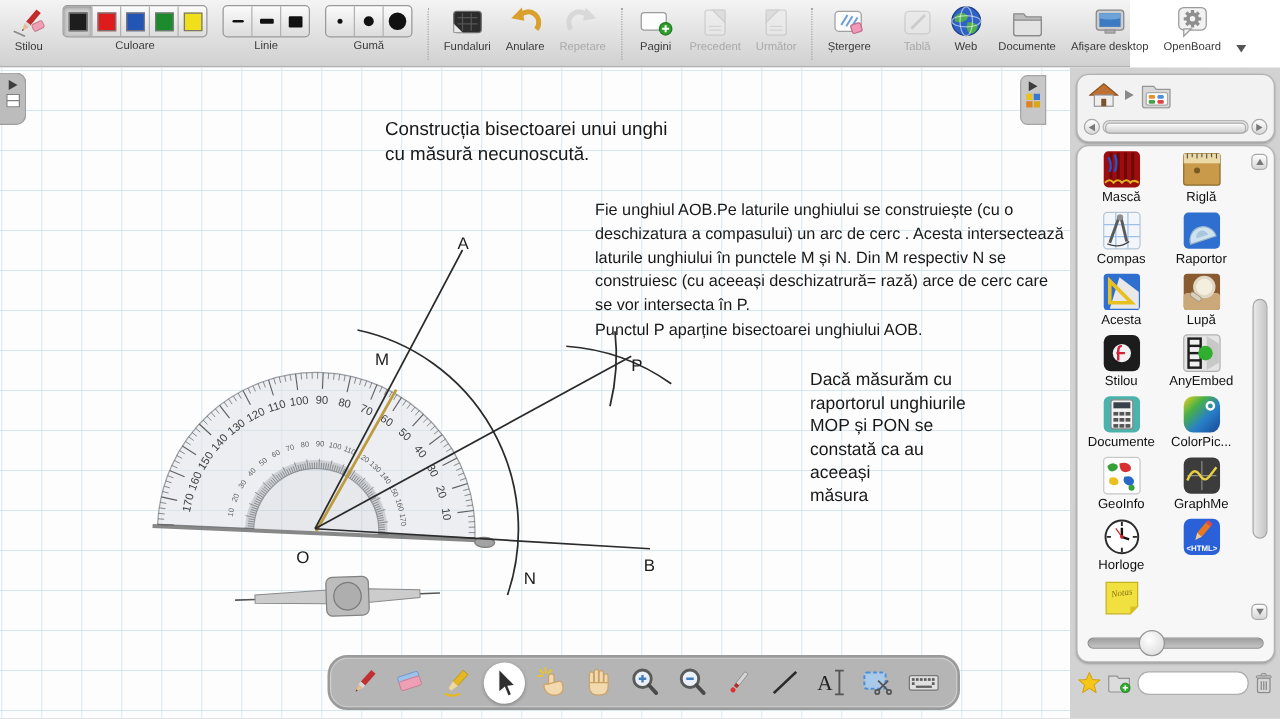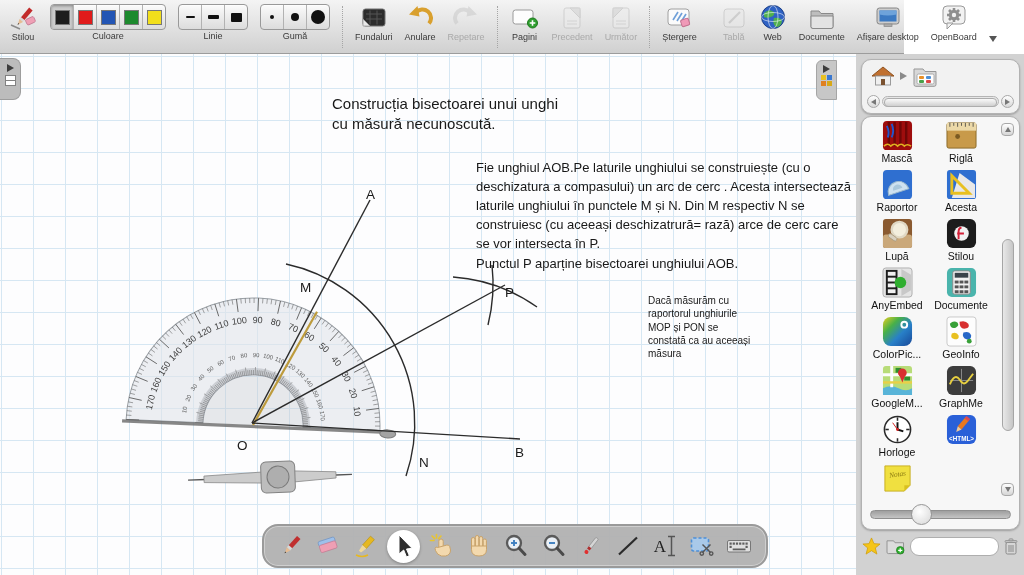--- a/index.html
+++ b/index.html
@@ -29,23 +29,23 @@
   .caret-down{width:0;height:0;border-top:6px solid #555;border-left:4px solid transparent;
     border-right:4px solid transparent;margin-top:32px;}
 
   
   .canvas{position:absolute;left:0;top:54px;width:1024px;height:521px;background-color:#fdfdfe;
     background-image:linear-gradient(to right,#d6e7f3 1px,transparent 1px),
                      linear-gradient(to bottom,#d6e7f3 1px,transparent 1px);
     background-size:32px 32px;background-position:1px 2px;}
   #board{position:absolute;left:0;top:54px;pointer-events:none;}
   .cv-text{position:absolute;color:#181818;white-space:pre-line;pointer-events:none;}
-  #cv-title{left:332px;top:94px;font-size:15px;line-height:1.32;}
+  #cv-title{left:308px;top:94px;font-size:15px;line-height:1.32;}
   #cv-para{left:463px;top:158px;width:400px;font-size:13px;line-height:1.47;margin-left:13px;}
-  #cv-note{left:648px;top:294px;width:140px;font-size:10px;line-height:1.33;}
+  #cv-note{left:648px;top:294px;width:140px;font-size:14px;line-height:1.33;}
 
   
   .left-tab{position:absolute;left:0;top:58px;width:21px;height:42px;background:#bcbcbc;
     border:1px solid #9d9d9d;border-left:none;border-radius:0 8px 8px 0;
     display:flex;flex-direction:column;align-items:center;gap:3px;padding-top:5px;box-sizing:border-box;}
   .lib-tab{position:absolute;left:816px;top:60px;width:21px;height:40px;background:#c7c7c7;
     border:1px solid #a5a5a5;border-radius:6px 0 0 6px;
     display:flex;flex-direction:column;align-items:center;gap:2px;padding-top:4px;box-sizing:border-box;}
   .tri-r{width:0;height:0;border-left:7px solid #3d3d3d;border-top:4px solid transparent;
     border-bottom:4px solid transparent;}
@@ -810,20 +810,38 @@
                 <line x1="16" y1="3" x2="16" y2="6"></line>
                 <line x1="20" y1="3" x2="20" y2="7"></line>
                 <line x1="24" y1="3" x2="24" y2="6"></line>
                 <line x1="28" y1="3" x2="28" y2="7"></line>
               </g>
             <circle cx="12" cy="17" r="2.5" fill="#7a5a22"></circle>
           </svg>
           <span class="lib-label">Riglă</span>
         </div>
 
+        <div class="lib-item">
+          <svg viewBox="0 0 32 32">
+            <rect x="1" y="1" width="30" height="30" rx="3" fill="#f2f6fa" stroke="#b5c5d5"></rect>
+            <g stroke="#9cc0e8" stroke-width="1">
+                <line x1="1" y1="11" x2="31" y2="11"></line>
+                <line x1="1" y1="21" x2="31" y2="21"></line>
+                <line x1="11" y1="1" x2="11" y2="31"></line>
+                <line x1="21" y1="1" x2="21" y2="31"></line>
+              </g>
+            <g stroke="#5a5a5a" stroke-width="2.4" fill="none">
+                <line x1="14" y1="4" x2="6" y2="26"></line>
+                <line x1="15" y1="4" x2="20" y2="25"></line>
+              </g>
+            <circle cx="14.5" cy="5" r="2.6" fill="#8f8f8f"></circle>
+            <path d="M4 27 q10 4 18 -2" stroke="#444" stroke-width="1.2" fill="none"></path>
+          </svg>
+          <span class="lib-label">Compas</span>
+        </div>
 
         <div class="lib-item">
           <svg viewBox="0 0 32 32">
             <rect x="1" y="1" width="30" height="30" rx="4" fill="#2f6fd0"></rect>
             <path d="M5 24 A11 11 0 0 1 27 24 Z" fill="#cfe2f0" stroke="#9ab8cc" transform="rotate(-18 16 20)"></path>
             <path d="M11 21 A5 5 0 0 1 21 21 Z" fill="#aac8dc" transform="rotate(-18 16 20)"></path>
           </svg>
           <span class="lib-label">Raportor</span>
         </div>
 
@@ -912,35 +930,20 @@
             <rect x="1" y="1" width="30" height="30" rx="3" fill="#fdfdfd" stroke="#c8c8c8"></rect>
             <path d="M4 8 q4 -4 8 -1 q2 3 -2 5 q-5 2 -6 -4 z" fill="#38a038"></path>
             <path d="M14 6 q6 -2 9 2 q2 4 -3 5 q-6 1 -6 -7 z" fill="#d83030"></path>
             <path d="M6 18 q5 -2 7 2 q1 4 -4 4 q-5 -1 -3 -6 z" fill="#e8c020"></path>
             <path d="M18 17 q6 -2 8 3 q0 5 -5 4 q-5 -2 -3 -7 z" fill="#2868c8"></path>
             <circle cx="24" cy="26" r="2.5" fill="#38a038"></circle>
           </svg>
           <span class="lib-label">GeoInfo</span>
         </div>
 
-        <div class="lib-item">
-          <svg viewBox="0 0 32 32">
-            <rect x="1" y="1" width="30" height="30" rx="3" fill="#b8dc78"></rect>
-            <path d="M1 24 q8 -4 16 0 q8 4 14 0 v7 h-30 z" fill="#58b4d8"></path>
-            <path d="M1 10 h30 M10 1 v22" stroke="#fdfdfd" stroke-width="3"></path>
-            <path d="M1 18 h30" stroke="#e8d048" stroke-width="2.5"></path>
-            <g fill="#2f8f2f">
-                <rect x="14" y="3" width="6" height="5"></rect>
-                <rect x="23" y="12" width="6" height="4"></rect>
-              </g>
-            <circle cx="21" cy="8" r="4.5" fill="#d83030"></circle>
-              <polygon points="21,18 17.5,9.5 24.5,9.5" fill="#d83030"></polygon>
-          </svg>
-          <span class="lib-label">GoogleM...</span>
-        </div>
 
         <div class="lib-item">
           <svg viewBox="0 0 32 32">
             <rect x="1" y="1" width="30" height="30" rx="6" fill="#3c3c3c"></rect>
             <g stroke="#8a8a8a" stroke-width="1">
                 <line x1="4" y1="16" x2="28" y2="16"></line>
                 <line x1="16" y1="4" x2="16" y2="28"></line>
               </g>
             <path d="M4 20 q5 -12 10 -5 q4 7 8 2 q3 -4 6 -8" stroke="#e8d040" stroke-width="2" fill="none"></path>
           </svg>

